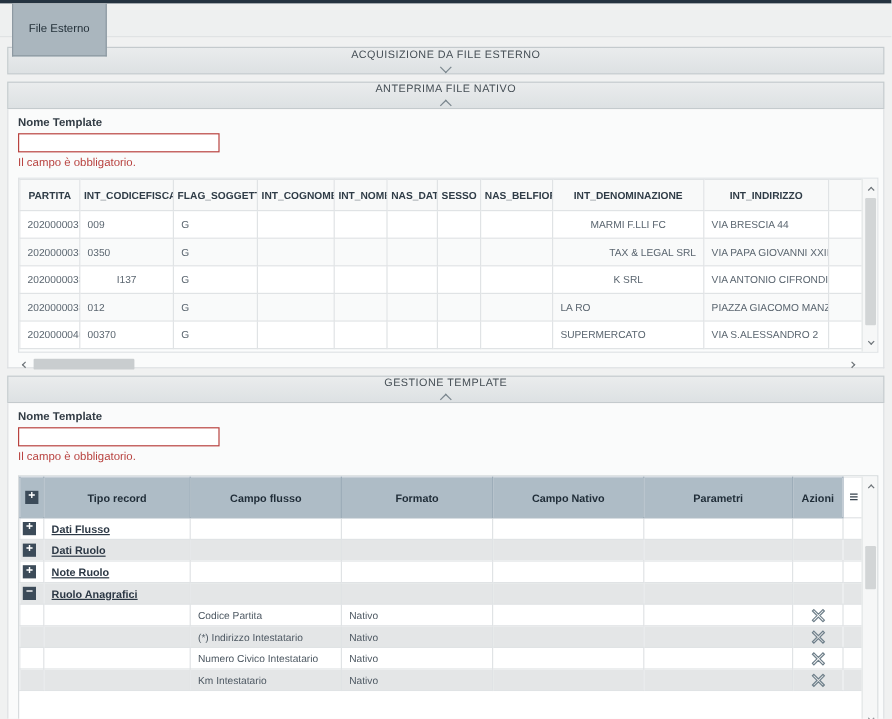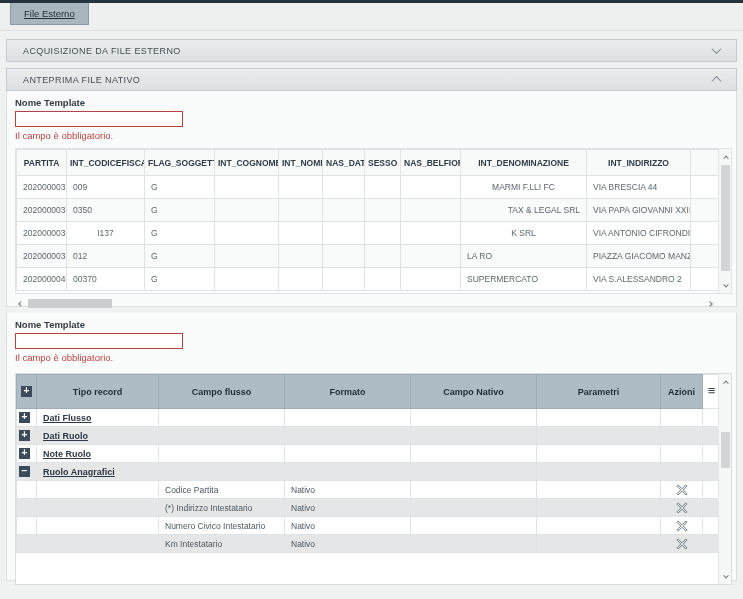--- a/index.html
+++ b/index.html
@@ -2,30 +2,30 @@
 <html><head>
 <meta charset="utf-8">
 <style>
   * { margin:0; padding:0; box-sizing:border-box; }
   html,body { width:743px; height:599px; overflow:hidden; }
   body { background:#f0f1f1; font-family:"Liberation Sans", sans-serif; color:#3c4650; position:relative; }
 
   
   .top-strip { height:3px; background:#243340; width:100%; }
   .tabstrip { height:28px; background:#eef0f0; border-bottom:1px solid #e0e3e4; position:relative; }
-  .tab { position:absolute; left:10px; top:0; height:22px; padding:0 13px; background:#aab6be;
+  .tab { position:absolute; left:10px; top:0; height:44px; padding:0 13px; background:#aab6be;
          border:1px solid #8d99a2; border-top:none; display:flex; align-items:center;
-         font-size:9.5px; color:#233039; cursor:pointer;text-decoration:underline; }
+         font-size:9.5px; color:#233039; cursor:pointer; }
 
   
   .panel { margin:0 6px; }
   .panel + .panel { margin-top:6px; }
   .acc-header { height:23px; background:linear-gradient(#eaeced,#dde1e3); border:1px solid #c4cacd;
-                display:flex; align-items:center; justify-content:space-between; padding:0 16px;
-                font-size:9px; letter-spacing:.4px; color:#454e55; cursor:pointer; }
+                display:flex; align-items:center; justify-content:space-between; padding:0 32px;
+                font-size:9px; letter-spacing:.4px; color:#454e55; cursor:pointer;flex-direction:column; }
   .acc-content { background:#fafbfb; border:1px solid #dcdfe1; border-top:none; padding:4px 6px 6px 4px; }
 
   .chev { display:inline-block; width:7px; height:7px; border-right:1.5px solid #79858d; border-bottom:1.5px solid #79858d; }
   .chev.down { transform:rotate(45deg) translate(-1px,-1px); }
   .chev.up   { transform:rotate(-135deg) translate(-1px,-1px); }
 
   .field-label { font-size:9.5px; font-weight:bold; color:#323c45; margin:2px 0 3px 4px; }
   .field-input { display:block; margin-left:4px; width:168px; height:16px; border:1px solid #b8423f;
                  background:#fff; font-size:9px; padding:0 4px; color:#333; outline:none; }
   .field-error { font-size:9.5px; color:#b8423f; margin:3px 0 0 4px; }
@@ -222,20 +222,24 @@
         </span>
       <div class="hthumb"></div>
       <span class="arrow right">
           <span class="schev right"></span>
         </span>
     </div>
   </div>
 </div>
 
 <div class="panel">
+  <div class="acc-header">
+    <span>GESTIONE TEMPLATE</span>
+    <span class="chev up"></span>
+  </div>
   <div class="acc-content" style="height:268px;">
     <div class="field-label">Nome Template</div>
     <input class="field-input" type="text" value="" style="">
     <div class="field-error">Il campo è obbligatorio.</div>
 
     <div class="gestione-grid-wrap">
       <div class="gestione-viewport">
         <table id="gestione-table">
           <colgroup>
             <col style="width:20px">

